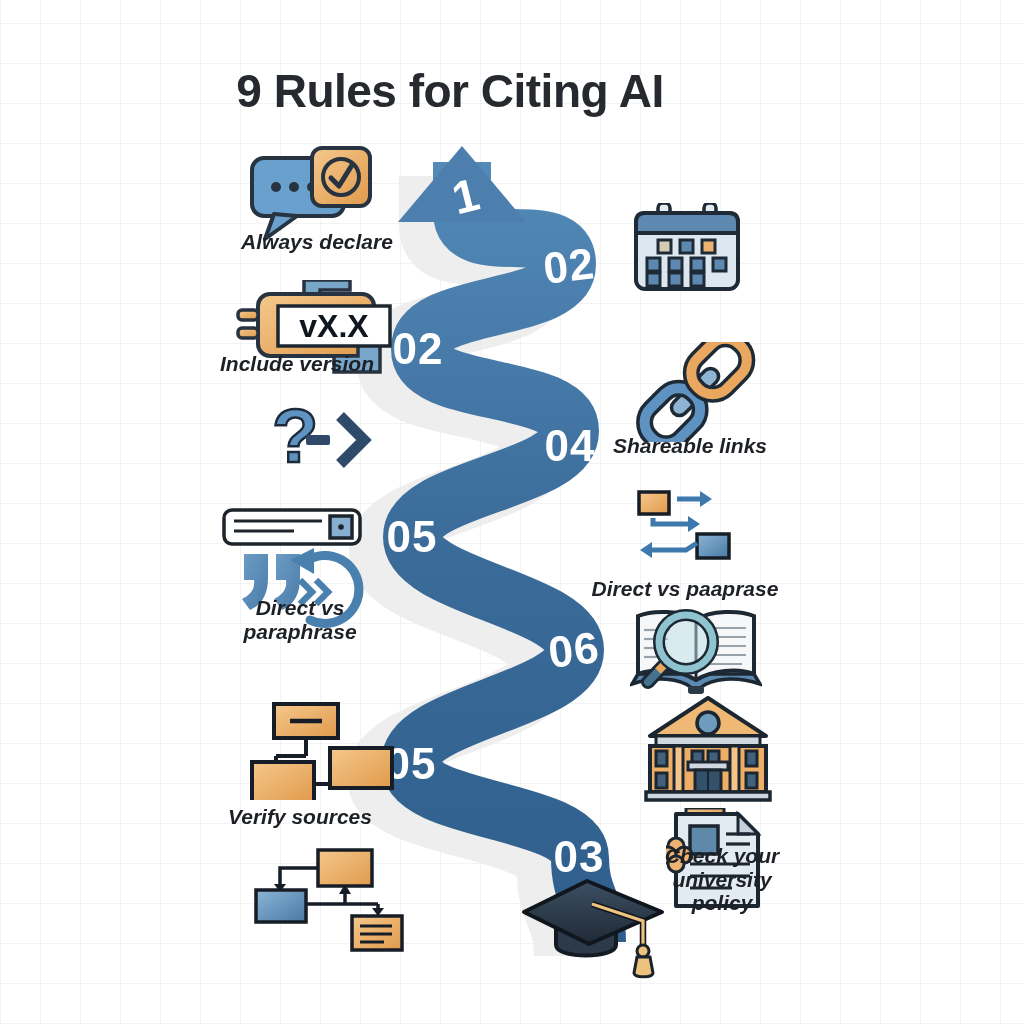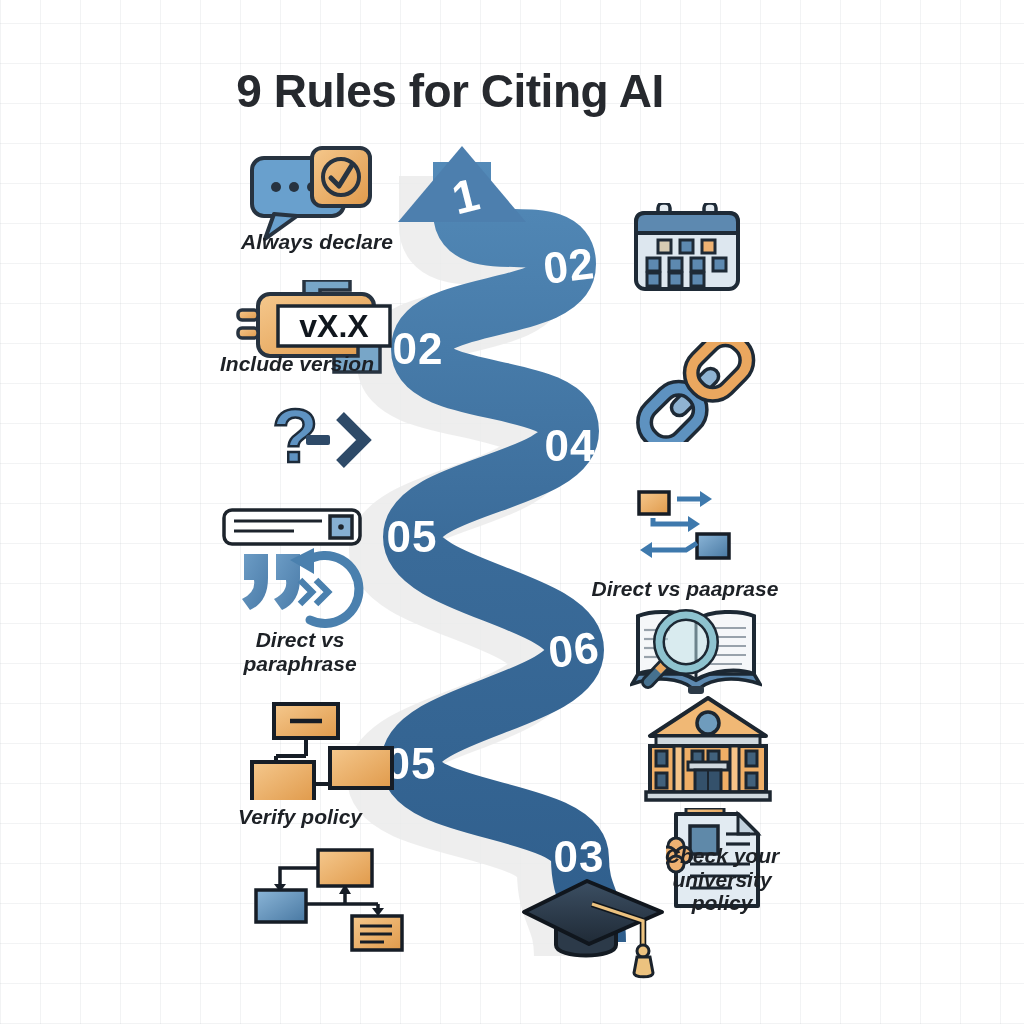--- a/index.html
+++ b/index.html
@@ -125,34 +125,34 @@
   <svg class="abs" style="left:240px;top:548px;" width="170" height="100" viewBox="0 0 170 100">
     <g transform="translate(2,4)">
       <path d="M2 2 H26 V26 Q26 50 8 58 L0 47 Q14 40 12 28 H2 Z" fill="url(#qg)"></path>
       <path d="M34 2 H58 V26 Q58 50 40 58 L32 47 Q46 40 44 28 H34 Z" fill="url(#qg)"></path>
     </g>
     <path d="M 70 72 A 34 34 0 1 0 68 12" fill="none" stroke="#4a80ae" stroke-width="9" stroke-linecap="round"></path>
     <polygon points="50,12 74,0 74,26" fill="#4a80ae"></polygon>
     <polyline points="60,32 72,44 60,56" fill="none" stroke="#4a80ae" stroke-width="6.5"></polyline>
     <polyline points="76,32 88,44 76,56" fill="none" stroke="#4a80ae" stroke-width="6.5"></polyline>
   </svg>
-  <div class="label" style="left:210px;top:628px;width:180px;">Direct vs
+  <div class="label" style="left:210px;top:596px;width:180px;">Direct vs
 paraphrase</div>
 
   <svg class="abs" style="left:246px;top:700px;" width="150" height="100" viewBox="0 0 150 100">
     <line x1="60" y1="38" x2="60" y2="56" stroke="#161d26" stroke-width="4"></line>
     <line x1="30" y1="56" x2="60" y2="56" stroke="#161d26" stroke-width="4"></line>
     <line x1="30" y1="56" x2="30" y2="64" stroke="#161d26" stroke-width="4"></line>
     <line x1="68" y1="84" x2="86" y2="84" stroke="#161d26" stroke-width="4"></line>
     <rect x="28" y="4" width="64" height="34" fill="url(#og)" stroke="#161d26" stroke-width="4"></rect>
     <line x1="44" y1="21" x2="76" y2="21" stroke="#161d26" stroke-width="4.5"></line>
     <rect x="84" y="48" width="62" height="40" fill="url(#og)" stroke="#161d26" stroke-width="4"></rect>
     <rect x="6" y="62" width="62" height="40" fill="url(#og)" stroke="#161d26" stroke-width="4"></rect>
   </svg>
-  <div class="label" style="left:210px;top:805px;width:180px;">Verify policy</div>
+  <div class="label" style="left:210px;top:805px;width:180px;">Verify sources</div>
 
   <svg class="abs" style="left:240px;top:842px;" width="170" height="115" viewBox="0 0 170 115">
     <polyline points="78,26 40,26 40,42" fill="none" stroke="#161d26" stroke-width="3.5"></polyline>
     <polygon points="34,42 46,42 40,50" fill="#161d26"></polygon>
     <line x1="66" y1="62" x2="138" y2="62" stroke="#161d26" stroke-width="3.5"></line>
     <line x1="105" y1="62" x2="105" y2="50" stroke="#161d26" stroke-width="3.5"></line>
     <polygon points="99,52 111,52 105,42" fill="#161d26"></polygon>
     <line x1="138" y1="62" x2="138" y2="68" stroke="#161d26" stroke-width="3.5"></line>
     <polygon points="132,66 144,66 138,74" fill="#161d26"></polygon>
     <rect x="78" y="8" width="54" height="36" fill="url(#og)" stroke="#161d26" stroke-width="3.5"></rect>
@@ -184,20 +184,21 @@
 
   <svg class="abs" style="left:628px;top:342px;" width="135" height="100" viewBox="0 0 135 100">
     <g transform="rotate(-45 67 50)">
       <rect x="37" y="42" width="60" height="16" rx="8" fill="#8fb3d2" stroke="#1e2a36" stroke-width="3.5"></rect>
       <rect x="4" y="30" width="60" height="42" rx="20" fill="none" stroke="#1e2a36" stroke-width="17"></rect>
       <rect x="4" y="30" width="60" height="42" rx="20" fill="none" stroke="#5e92c0" stroke-width="10"></rect>
       <rect x="72" y="28" width="60" height="42" rx="20" fill="none" stroke="#1e2a36" stroke-width="17"></rect>
       <rect x="72" y="28" width="60" height="42" rx="20" fill="none" stroke="#eaa75f" stroke-width="10"></rect>
     </g>
   </svg>
+  <div class="label" style="left:595px;top:434px;width:190px;">Shareable links</div>
 
   <svg class="abs" style="left:628px;top:486px;" width="150" height="86" viewBox="0 0 150 86">
     <rect x="11" y="6" width="30" height="22" fill="url(#og)" stroke="#161d26" stroke-width="3.5"></rect>
     <line x1="49" y1="13" x2="72" y2="13" stroke="#3e79ad" stroke-width="5"></line>
     <polygon points="72,5 84,13 72,21" fill="#3e79ad"></polygon>
     <polyline points="25,32 25,38 60,38" fill="none" stroke="#3e79ad" stroke-width="5"></polyline>
     <polygon points="60,30 72,38 60,46" fill="#3e79ad"></polygon>
     <rect x="69" y="48" width="32" height="24" fill="url(#bl)" stroke="#161d26" stroke-width="3.5"></rect>
     <polyline points="69,57 58,64 24,64" fill="none" stroke="#3e79ad" stroke-width="5"></polyline>
     <polygon points="24,56 12,64 24,72" fill="#3e79ad"></polygon>

